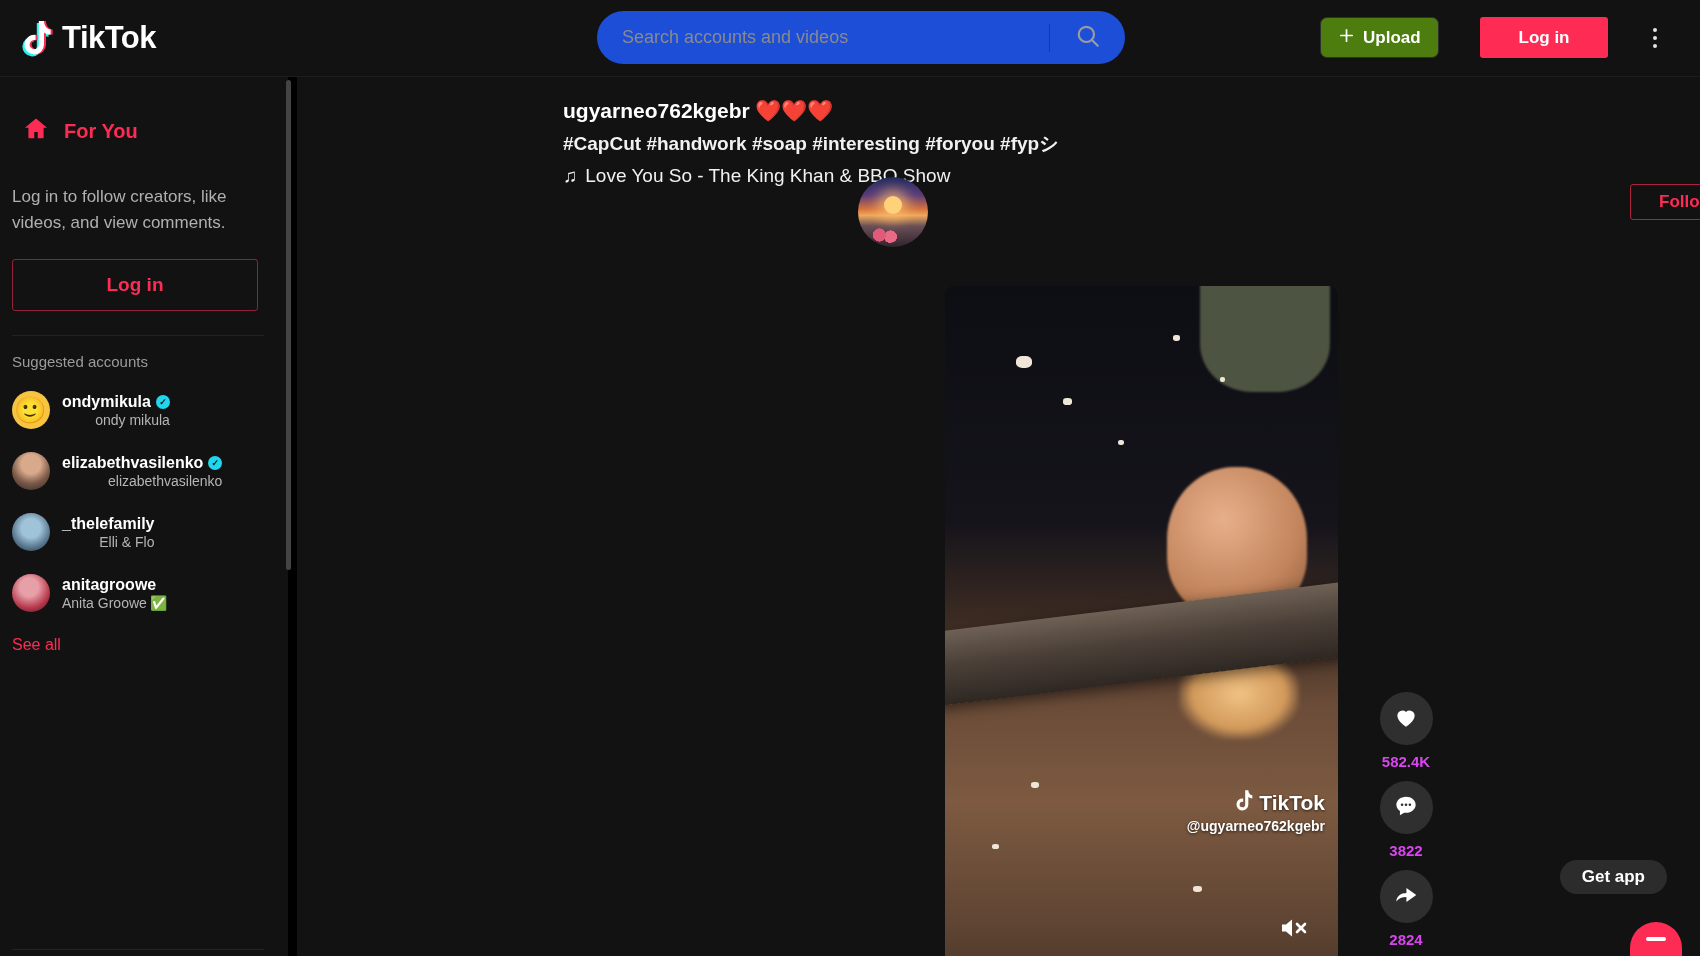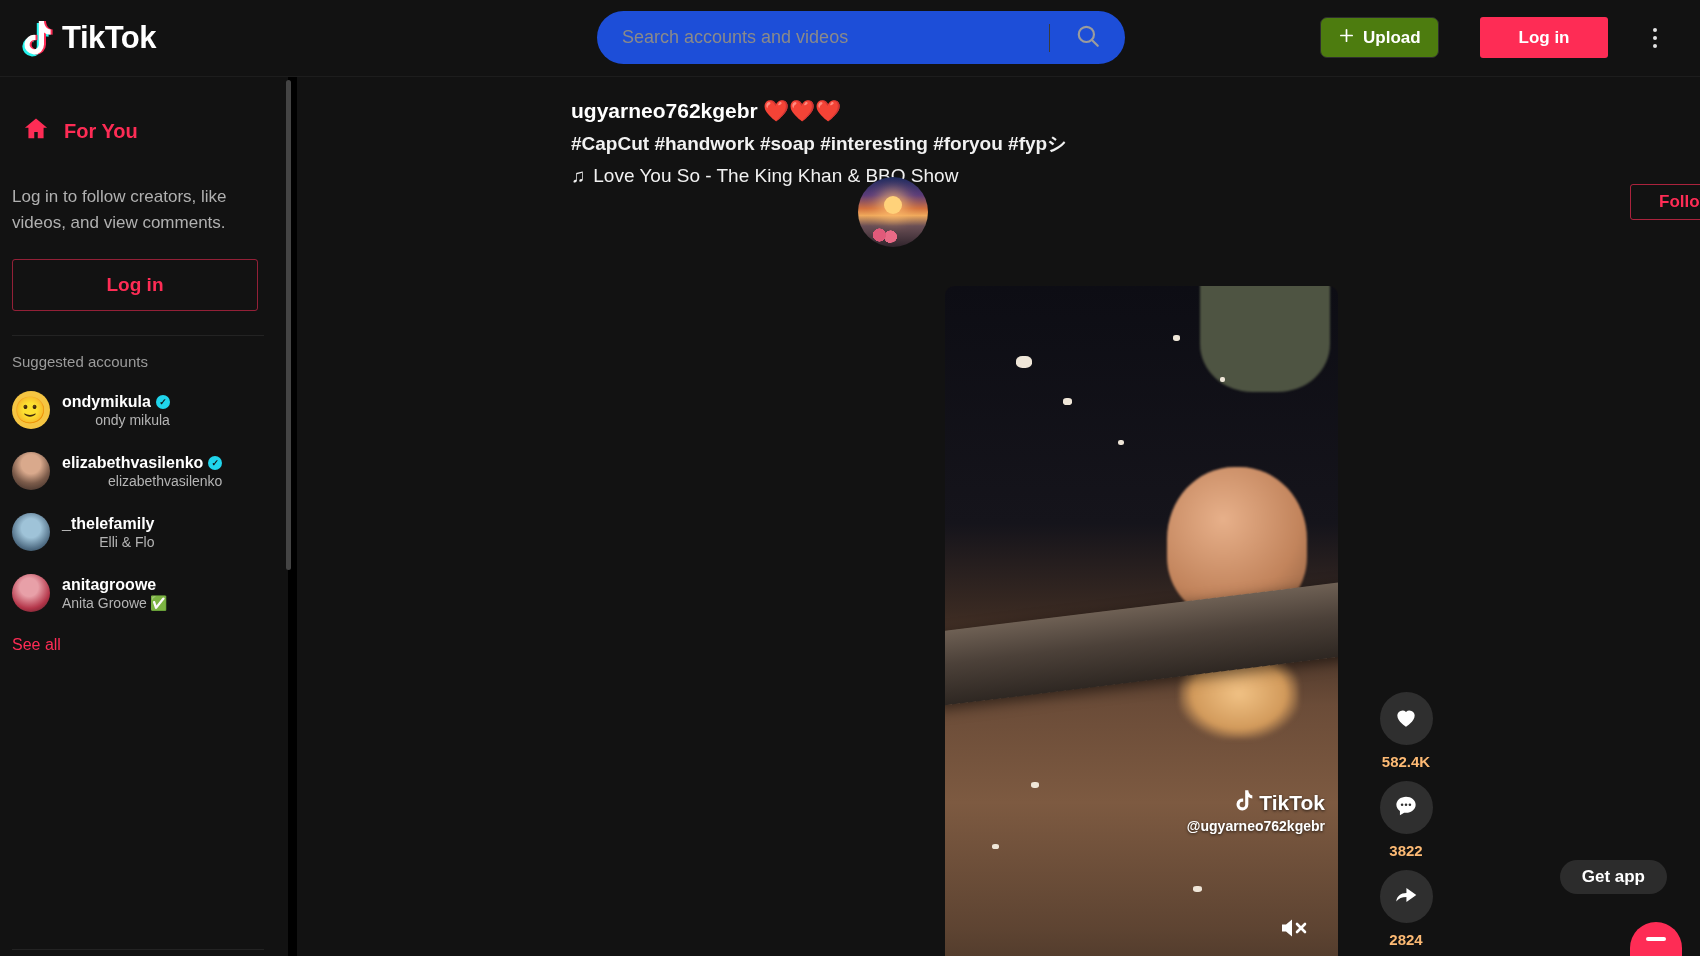--- a/index.html
+++ b/index.html
@@ -146,21 +146,21 @@
     position:absolute; left:50%; top:40%; transform:translate(-50%,-50%);
     width:18px; height:18px; border-radius:50%;
     background:#ffd27a; box-shadow:0 0 14px 6px rgba(255,190,110,.75);
   }
   .post-avatar .flower {
     position:absolute; bottom:3px; left:18%;
     width:28px; height:18px; border-radius:50%;
     background:radial-gradient(circle at 30% 50%, #e05a7a 0 30%, transparent 31%),
                radial-gradient(circle at 70% 60%, #e86a86 0 28%, transparent 29%);
   }
-  .post-head { margin-left:12px; }
+  .post-head { margin-left:4px; }
   .post-user {
     font-size:21px; font-weight:bold; color:#fff; cursor:pointer; display:inline-block;
   }
   .post-caption { font-size:19px; color:#f1f1f1; margin-top:8px;font-weight:bold; }
   .post-music {
     font-size:19px; color:#f1f1f1; margin-top:8px;
     display:flex; align-items:center; gap:8px; cursor:pointer;
   }
   .follow-btn {
     position:absolute; left:1333px; top:107px;
@@ -216,21 +216,21 @@
   }
 
   
   .rail { position:absolute; left:1073px; top:615px; width:72px; }
   .rail-item { display:flex; flex-direction:column; align-items:center; margin-bottom:11px; }
   .rail-btn {
     width:53px; height:53px; border-radius:50%; background:#2f2f2f;
     border:none; cursor:pointer;
     display:flex; align-items:center; justify-content:center;
   }
-  .rail-count { margin-top:8px; font-size:15px; font-weight:bold; color:#fdba74; }
+  .rail-count { margin-top:8px; font-size:15px; font-weight:bold; color:#d946ef; }
 
   
   .get-app {
     position:absolute; right:33px; bottom:62px;
     height:34px; padding:0 22px; border-radius:40px;
     background:#2c2c2c; border:none; cursor:pointer;
     color:#fff; font-size:17px; font-weight:600;
     font-family:"Liberation Sans", sans-serif;
     z-index:60;
   }

